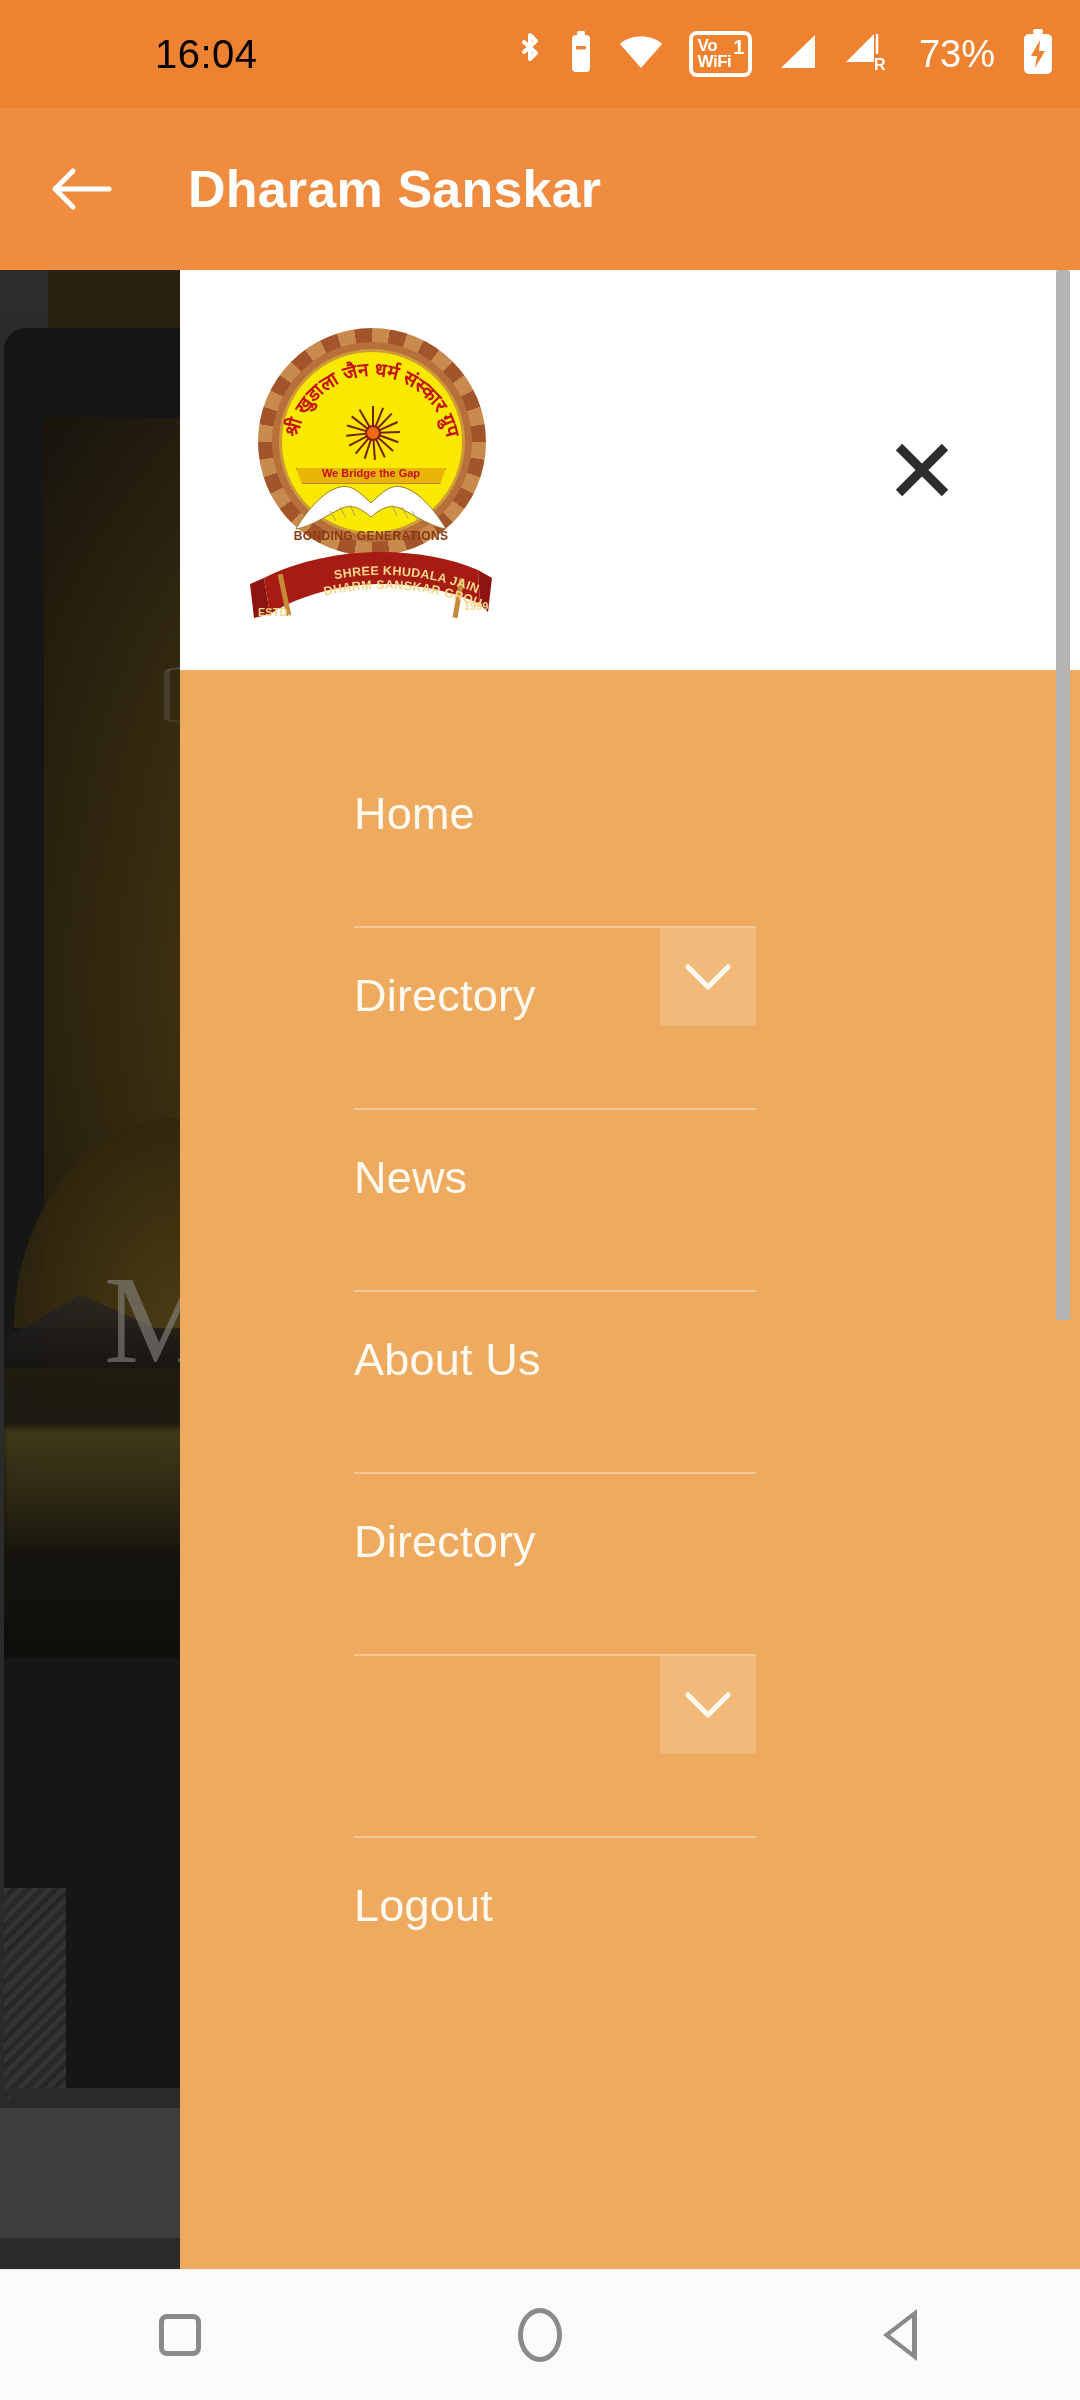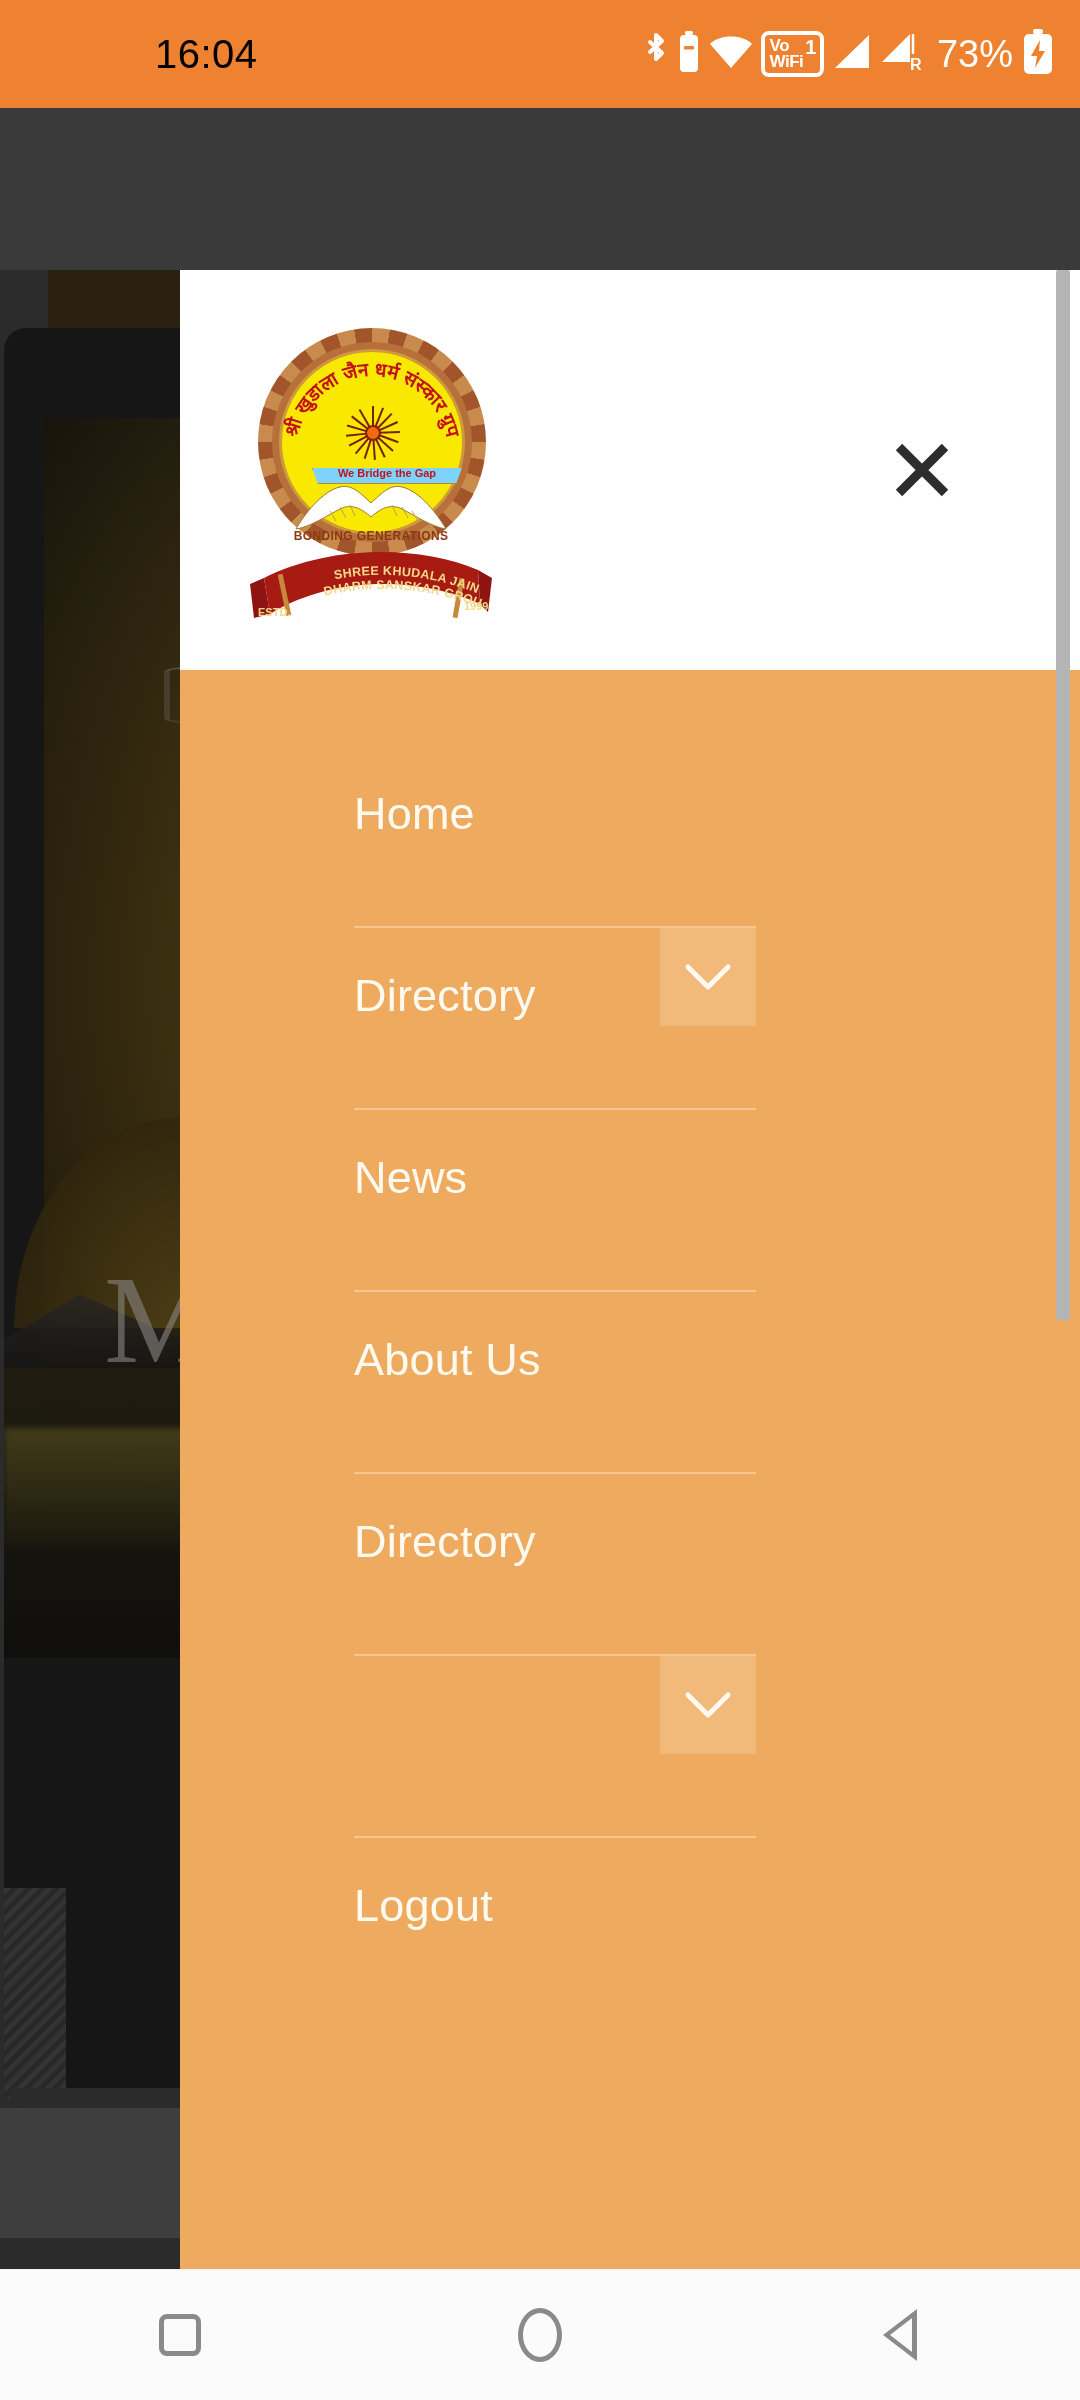--- a/index.html
+++ b/index.html
@@ -27,21 +27,21 @@
   }
   #status-clock {
     color: #000000;
     font-size: 40px;
     font-weight: 500;
     margin-left: 155px;
     letter-spacing: 0.5px;
   }
   #status-icons {
     margin-left: auto;
-    display: flex; align-items: center; gap: 7px;
+    display: flex; align-items: center; gap: 25px;
   }
   .sb-ico { display: block; }
   #vowifi-badge {
     border: 4px solid #fff;
     border-radius: 8px;
     color: #fff;
     font-size: 17px;
     font-weight: bold;
     line-height: 0.95;
     padding: 3px 4px 3px 5px;
@@ -249,23 +249,23 @@
     width: 16px; height: 16px; border-radius: 50%;
     background: #ef6b12; border: 2px solid #a8250c;
   }
   .logo-sun .ray {
     position: absolute; top: 0; left: 26px;
     width: 2px; height: 21px;
     background: #7a1f0a;
     transform-origin: 1px 27px;
   }
   .logo-bridge {
-    position: absolute; top: 138px; left: 76px;
+    position: absolute; top: 138px; left: 60px;
     width: 150px; height: 26px;
-    background: #7dd3fc;
+    background: #eab308;
     border: 1px solid #b88a2c;
     clip-path: polygon(0% 38%, 100% 38%, 96% 100%, 4% 100%);
     z-index: 7;
     display: flex; align-items: flex-end; justify-content: center;
   }
   .logo-bridge span {
     font-size: 11px; color: #c3121a; font-weight: bold;
     line-height: 1; padding-bottom: 4px;
   }
   .logo-hands {
@@ -476,20 +476,28 @@
         <svg width="32" height="46" viewBox="0 0 32 46">
           <rect x="11" y="0" width="10" height="5" rx="2" fill="#fff"></rect>
           <rect x="2" y="5" width="28" height="40" rx="5" fill="#fff"></rect>
           <path d="M18 11 L9 27 L15 27 L13 39 L23 22 L17 22 Z" fill="#ef8230"></path>
         </svg>
       </span>
 
     </div>
   </div>
 
+  <div id="app-bar">
+    <div id="back-button">
+      <svg width="62" height="48" viewBox="0 0 62 48">
+        <path d="M58 24 L4 24 M22 6 L4 24 L22 42" fill="none" stroke="#fff" stroke-width="5" stroke-linecap="round" stroke-linejoin="round"></path>
+      </svg>
+    </div>
+    <div id="app-bar-title">Dharam Sanskar</div>
+  </div>
 
   <div id="drawer">
 
     <div id="drawer-header">
 
       <div id="drawer-logo">
         <div class="logo-scallop"></div>
         <div class="logo-disc"></div>
 
         <div class="logo-hindi">

